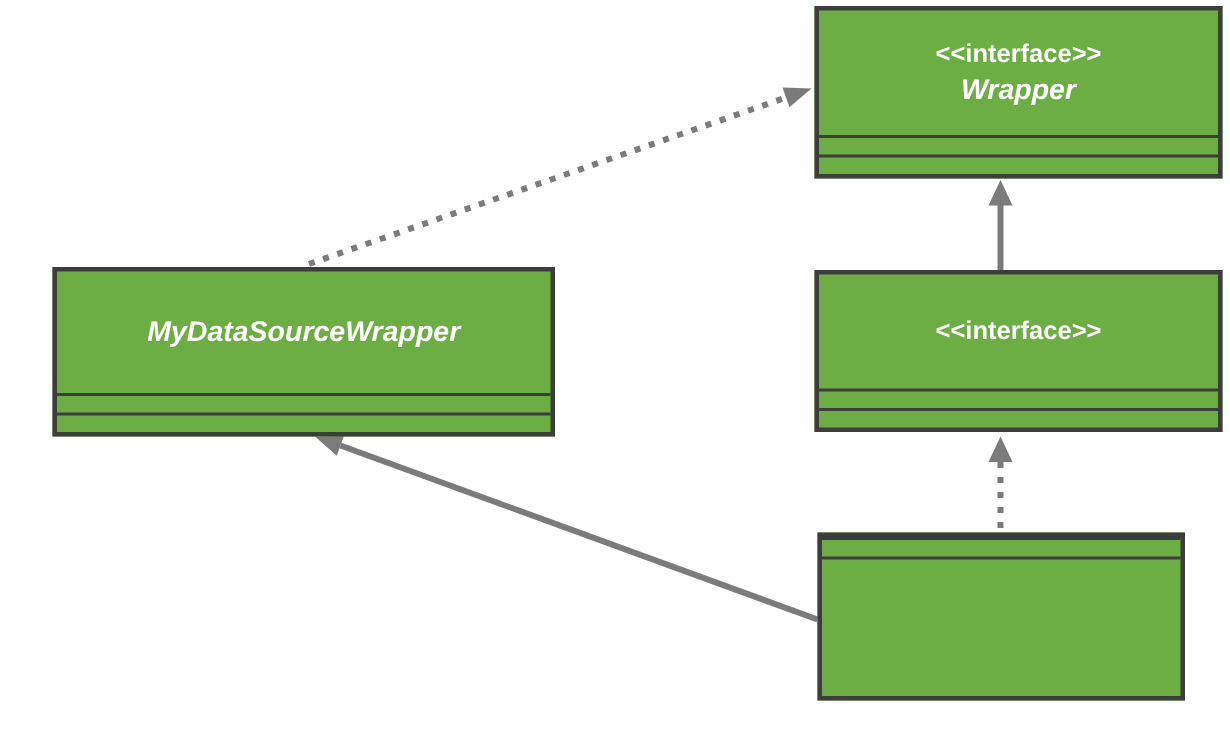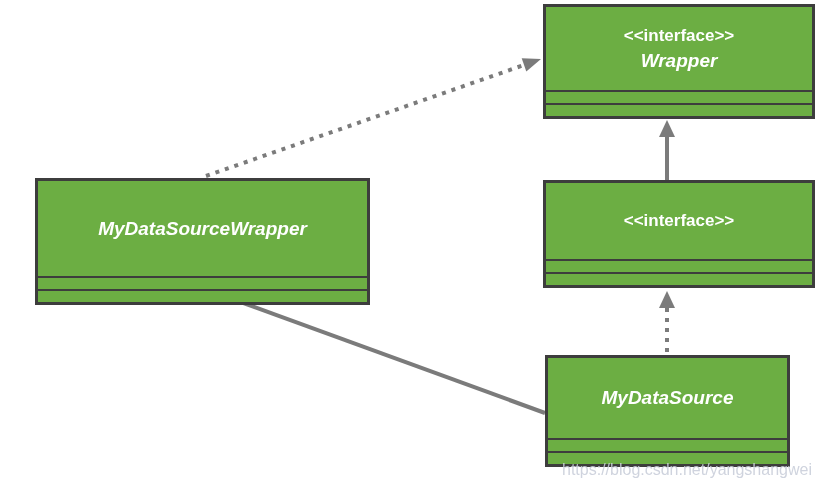--- a/index.html
+++ b/index.html
@@ -107,33 +107,28 @@
   </div>
 
   <div class="node" style="left:543px; top:180px; width:272px; height:108px;">
     <div class="title">
       <div class="stereotype">&lt;&lt;interface&gt;&gt;</div>
     </div>
     <div class="compartment"></div>
     <div class="compartment"></div>
   </div>
 
-  <div class="node" style="left:35px; top:178px; width:335px; height:127px;">
+  <div class="node" style="left:35px; top:178px; width:335px; height:113px;">
     <div class="title">
 
       <div class="class-name">MyDataSourceWrapper</div>
     </div>
     <div class="compartment"></div>
     <div class="compartment"></div>
   </div>
 
   <div class="node" style="left:545px; top:355px; width:245px; height:112px;">
-    <div class="title">
-
-      <div class="class-name">MyDataSource</div>
-    </div>
     <div class="compartment"></div>
     <div class="compartment"></div>
   </div>
 
-  <div class="watermark">https://blog.csdn.net/yangshangwei</div>
 
 </div>
 
 </body></html>

